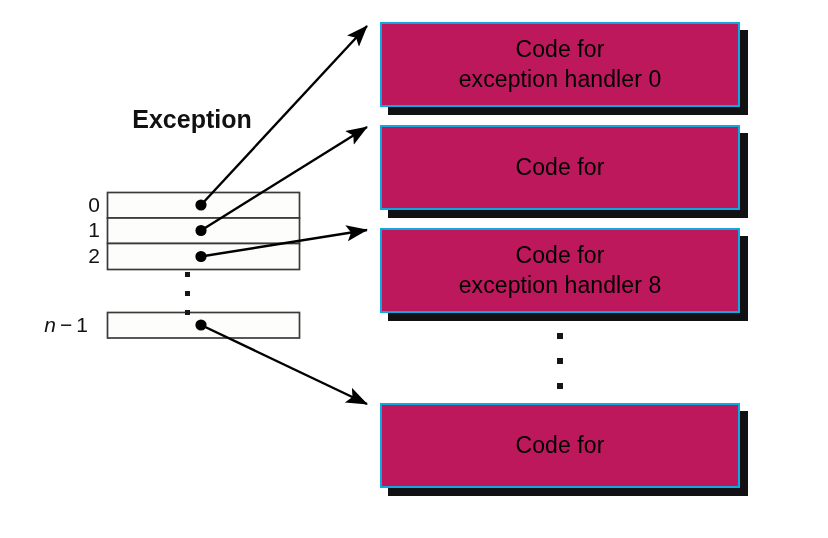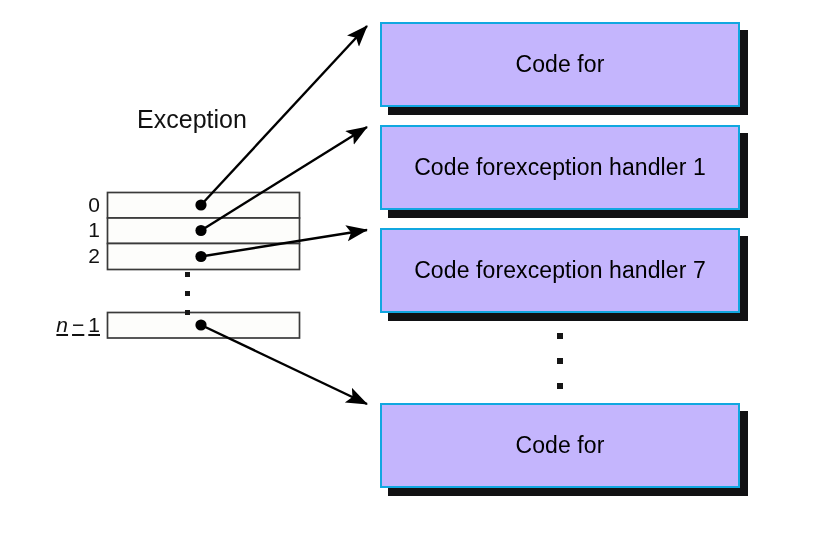--- a/index.html
+++ b/index.html
@@ -25,23 +25,24 @@
     top: 0;
     width: 828px;
     height: 538px;
     pointer-events: none;
   }
 
   
   .code-box {
     position: absolute;
     box-sizing: border-box;
-    background: #c4b5fd;
+    background: #be185d;
     border: 2.5px solid #11a7e0;
     display: flex;
+    flex-direction: column;
     align-items: center;
     justify-content: center;
     text-align: center;
     color: #000000;
     font-size: 23px;
     line-height: 1.30;
     letter-spacing: 0.1px;
     box-shadow: 8px 8px 0 0 #111113;
   }
   .code-box .line {
@@ -58,20 +59,21 @@
     top: 104px;
     width: 192px;
     text-align: center;
     font-size: 25px;
     line-height: 1.22;
     color: #111;
   }
   #exception-table-caption .cap-line {
     display: block;
     white-space: nowrap;
+    font-weight: bold;
   }
 
   
   .row-label {
     position: absolute;
     text-align: right;
     font-size: 21px;
     color: #111;
     white-space: nowrap;
   }
@@ -133,42 +135,42 @@
     </g>
   </svg>
 
   <div id="exception-table-caption">
     <span class="cap-line">Exception</span>
   </div>
 
   <div class="row-label" style="left:58px; top:193px; width:42px;">0</div>
   <div class="row-label" style="left:58px; top:218px; width:42px;">1</div>
   <div class="row-label" style="left:58px; top:244px; width:42px;">2</div>
-  <div class="row-label" style="left:20px; top:313px; width:80px;text-decoration:underline;">
+  <div class="row-label" style="left:8px; top:313px; width:80px;">
     <span class="ital">n</span><span style="margin:0 4px;">−</span><span>1</span>
   </div>
 
   <div class="vdots table-dots" style="left:185px; top:272px;">
     <span></span>
     <span></span>
     <span></span>
   </div>
 
   <div class="code-box" style="left:380px; top:22px; width:360px; height:85px;">
     <div class="line">Code for</div>
+    <div class="line">exception handler 0</div>
   </div>
 
   <div class="code-box" style="left:380px; top:125px; width:360px; height:85px;">
     <div class="line">Code for</div>
-    <div class="line">exception handler 1</div>
   </div>
 
   <div class="code-box" style="left:380px; top:228px; width:360px; height:85px;">
     <div class="line">Code for</div>
-    <div class="line">exception handler 7</div>
+    <div class="line">exception handler 8</div>
   </div>
 
   <div class="vdots box-dots" style="left:557px; top:333px;">
     <span></span>
     <span></span>
     <span></span>
   </div>
 
   <div class="code-box" style="left:380px; top:403px; width:360px; height:85px;">
     <div class="line">Code for</div>

